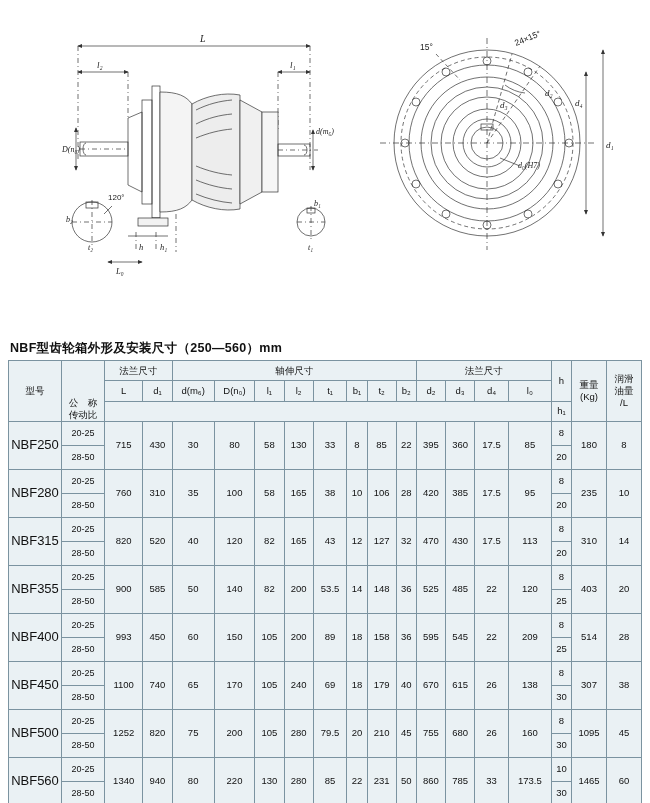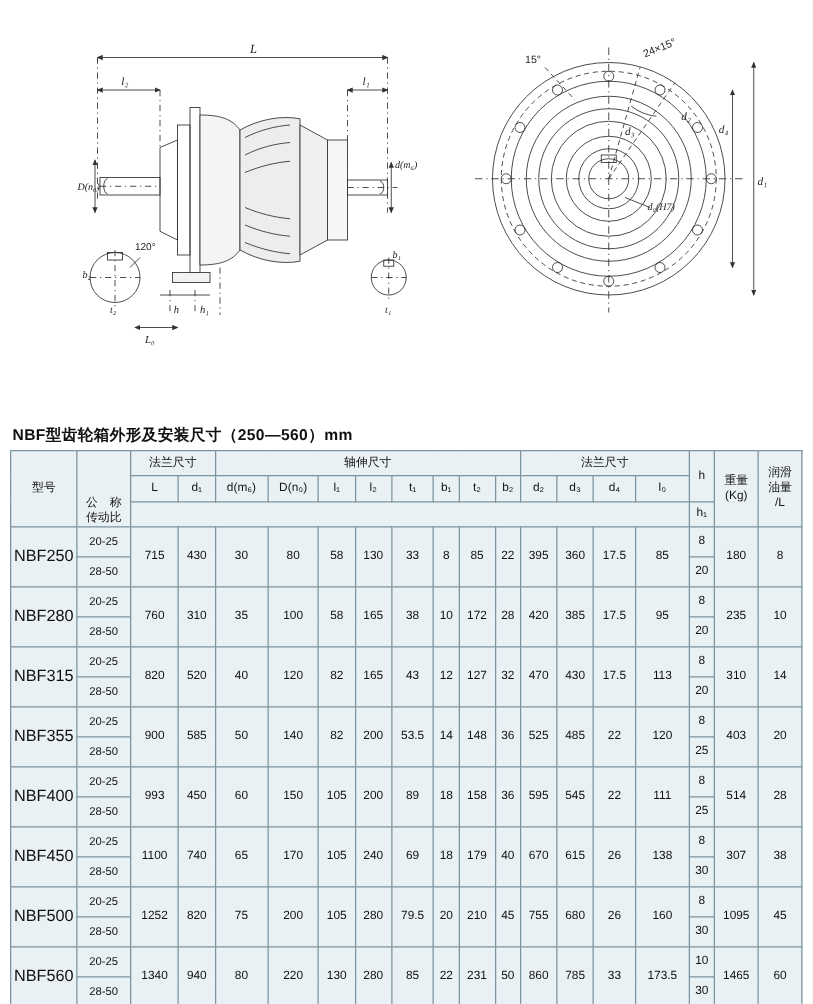--- a/index.html
+++ b/index.html
@@ -272,21 +272,21 @@
             <td rowspan="2" class="model-cell model-name">NBF280</td>
             <td class="ratio-cell">20-25</td>
             <td rowspan="2" class="num">760</td>
             <td rowspan="2" class="num">310</td>
             <td rowspan="2" class="num">35</td>
             <td rowspan="2" class="num">100</td>
             <td rowspan="2" class="num">58</td>
             <td rowspan="2" class="num">165</td>
             <td rowspan="2" class="num">38</td>
             <td rowspan="2" class="num">10</td>
-            <td rowspan="2" class="num">172</td>
+            <td rowspan="2" class="num">106</td>
             <td rowspan="2" class="num">28</td>
             <td rowspan="2" class="num">420</td>
             <td rowspan="2" class="num">385</td>
             <td rowspan="2" class="num">17.5</td>
             <td rowspan="2" class="num">95</td>
             <td class="num">8</td>
             <td rowspan="2" class="num wgt">235</td>
             <td rowspan="2" class="num oil">10</td>
           </tr>
           <tr class="rowgap">
@@ -352,21 +352,21 @@
             <td rowspan="2" class="num">150</td>
             <td rowspan="2" class="num">105</td>
             <td rowspan="2" class="num">200</td>
             <td rowspan="2" class="num">89</td>
             <td rowspan="2" class="num">18</td>
             <td rowspan="2" class="num">158</td>
             <td rowspan="2" class="num">36</td>
             <td rowspan="2" class="num">595</td>
             <td rowspan="2" class="num">545</td>
             <td rowspan="2" class="num">22</td>
-            <td rowspan="2" class="num">111</td>
+            <td rowspan="2" class="num">209</td>
             <td class="num">8</td>
             <td rowspan="2" class="num wgt">514</td>
             <td rowspan="2" class="num oil">28</td>
           </tr>
           <tr class="rowgap">
             <td class="ratio-cell">28-50</td>
             <td class="num">25</td>
           </tr>
           <tr class="rowgap">
             <td rowspan="2" class="model-cell model-name">NBF450</td>

